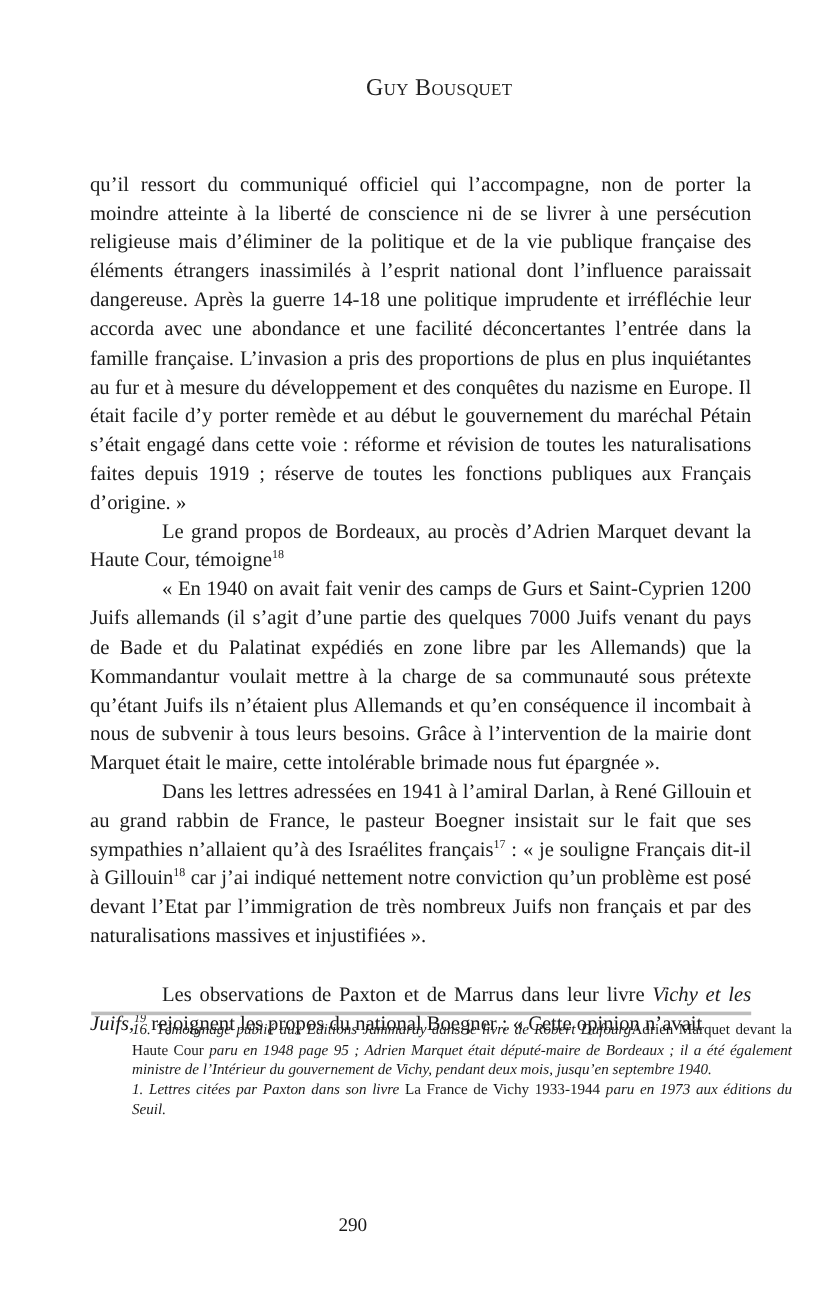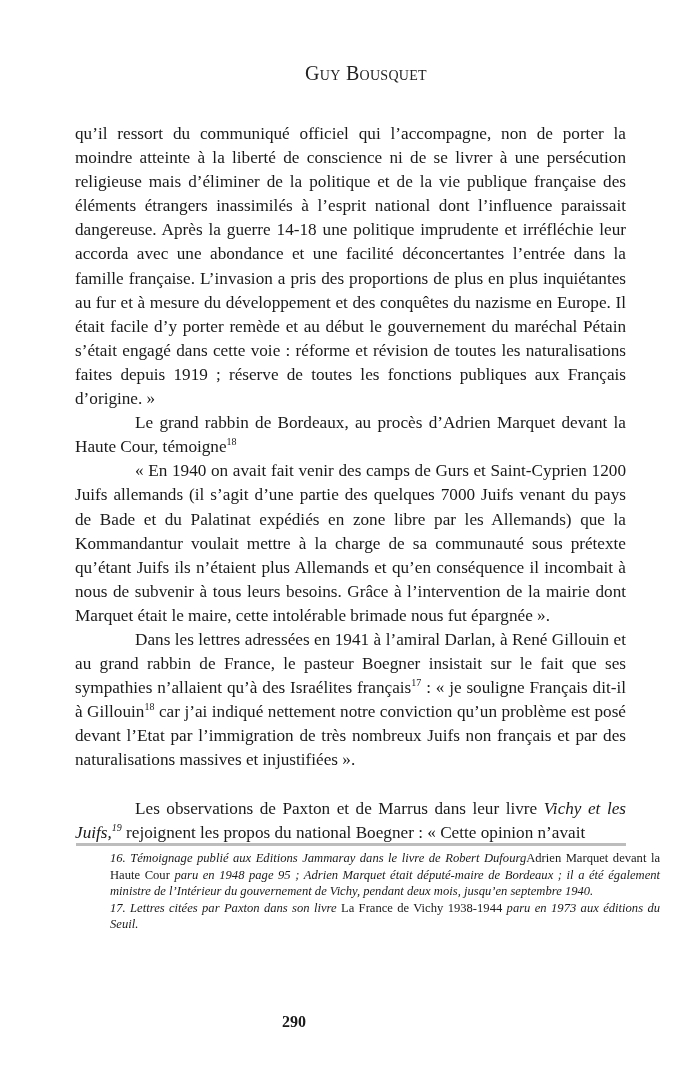--- a/index.html
+++ b/index.html
@@ -1,45 +1,45 @@
 <!DOCTYPE html>
 <html><head>
 <meta charset="utf-8">
 <style>
   html, body { margin: 0; padding: 0; background: #ffffff; }
   body { width: 700px; height: 1089px; position: relative; overflow: hidden;
          font-family: "Liberation Serif", "DejaVu Serif", serif; color: #1a1a1a; }
   .running-head { position: absolute; top: 62px; left: 16px; width: 700px; text-align: center;
          font-size: 20px; font-variant: small-caps; letter-spacing: 0.3px; color: #222; }
-  .body-text { position: absolute; top: 122px; left: 75px; width: 551px;
+  .body-text { position: absolute; top: 142px; left: 75px; width: 551px;
          font-size: 17.2px; line-height: 24.1px; text-align: justify; }
   .body-text p { margin: 0; }
   .body-text p.indent { text-indent: 60px; }
   .body-text p.gap { margin-top: 24px; }
   sup { font-size: 10px; line-height: 0; vertical-align: super; }
   .fn-rule { position: absolute; top: 843px; left: 76px; width: 550px; height: 3px; background: #bdbdbd; }
   .footnotes { position: absolute; top: 850px; left: 76px; width: 550px;
          font-size: 12.6px; line-height: 16.6px; text-align: justify; margin-left: 34px; }
   .footnotes p { margin: 0; }
   .it { font-style: italic; }
-  .folio { position: absolute; top: 1013px; left: 0; width: 588px; text-align: center; font-size: 16px; font-weight: bold; }
+  .folio { position: absolute; top: 1013px; left: 0; width: 588px; text-align: center; font-size: 16px; }
 </style>
 </head>
 <body>
 
 <div class="running-head">Guy Bousquet</div>
 
 <div class="body-text">
   <p>qu’il ressort du communiqué officiel qui l’accompagne, non de porter la moindre atteinte à la liberté de conscience ni de se livrer à une persécution religieuse mais d’éliminer de la politique et de la vie publique française des éléments étrangers inassimilés à l’esprit national dont l’influence paraissait dangereuse. Après la guerre 14-18 une politique imprudente et irréfléchie leur accorda avec une abondance et une facilité déconcertantes l’entrée dans la famille française. L’invasion a pris des proportions de plus en plus inquiétantes au fur et à mesure du développement et des conquêtes du nazisme en Europe. Il était facile d’y porter remède et au début le gouvernement du maréchal Pétain s’était engagé dans cette voie : réforme et révision de toutes les naturalisations faites depuis 1919 ; réserve de toutes les fonctions publiques aux Français d’origine. »</p>
-  <p class="indent"><span>Le grand rabbin de Bordeaux, au procès d’Adrien Marquet devant la Haute Cour, témoigne</span><sup>18</sup></p>
+  <p class="indent"><span>Le grand propos de Bordeaux, au procès d’Adrien Marquet devant la Haute Cour, témoigne</span><sup>18</sup></p>
   <p class="indent">« En 1940 on avait fait venir des camps de Gurs et Saint-Cyprien 1200 Juifs allemands (il s’agit d’une partie des quelques 7000 Juifs venant du pays de Bade et du Palatinat expédiés en zone libre par les Allemands) que la Kommandantur voulait mettre à la charge de sa communauté sous prétexte qu’étant Juifs ils n’étaient plus Allemands et qu’en conséquence il incombait à nous de subvenir à tous leurs besoins. Grâce à l’intervention de la mairie dont Marquet était le maire, cette intolérable brimade nous fut épargnée ».</p>
   <p class="indent"><span>Dans les lettres adressées en 1941 à l’amiral Darlan, à René Gillouin et au grand rabbin de France, le pasteur Boegner insistait sur le fait que ses sympathies n’allaient qu’à des Israélites français</span><sup>17</sup><span> : « je souligne Français dit-il à Gillouin</span><sup>18</sup><span> car j’ai indiqué nettement notre conviction qu’un problème est posé devant l’Etat par l’immigration de très nombreux Juifs non français et par des naturalisations massives et injustifiées ».</span></p>
   <p class="indent gap"><span>Les observations de Paxton et de Marrus dans leur livre </span><span class="it">Vichy et les Juifs,</span><sup class="it">19</sup><span> rejoignent les propos du national Boegner : « Cette opinion n’avait</span></p>
 </div>
 
 <div class="fn-rule"></div>
 
 <div class="footnotes">
   <p><span class="it">16. Témoignage publié aux Editions Jammaray dans le livre de Robert Dufourg</span><span>Adrien Marquet devant la Haute Cour</span><span class="it"> paru en 1948 page 95 ; Adrien Marquet était député-maire de Bordeaux ; il a été également ministre de l’Intérieur du gouvernement de Vichy, pendant deux mois, jusqu’en septembre 1940.</span></p>
-  <p><span class="it">17. Lettres citées par Paxton dans son livre </span><span>La France de Vichy 1938-1944</span><span class="it"> paru en 1973 aux éditions du Seuil.</span></p>
+  <p><span class="it">1. Lettres citées par Paxton dans son livre </span><span>La France de Vichy 1933-1944</span><span class="it"> paru en 1973 aux éditions du Seuil.</span></p>
 </div>
 
 <div class="folio">290</div>
 
 </body></html>

